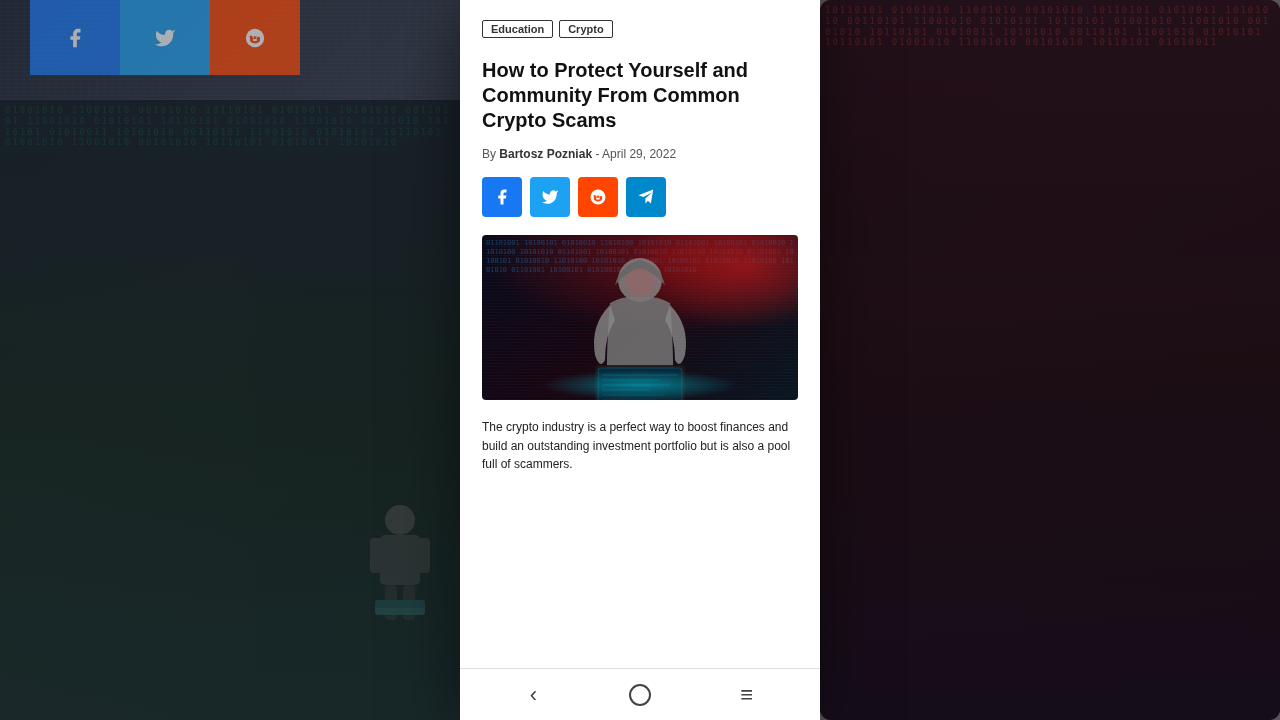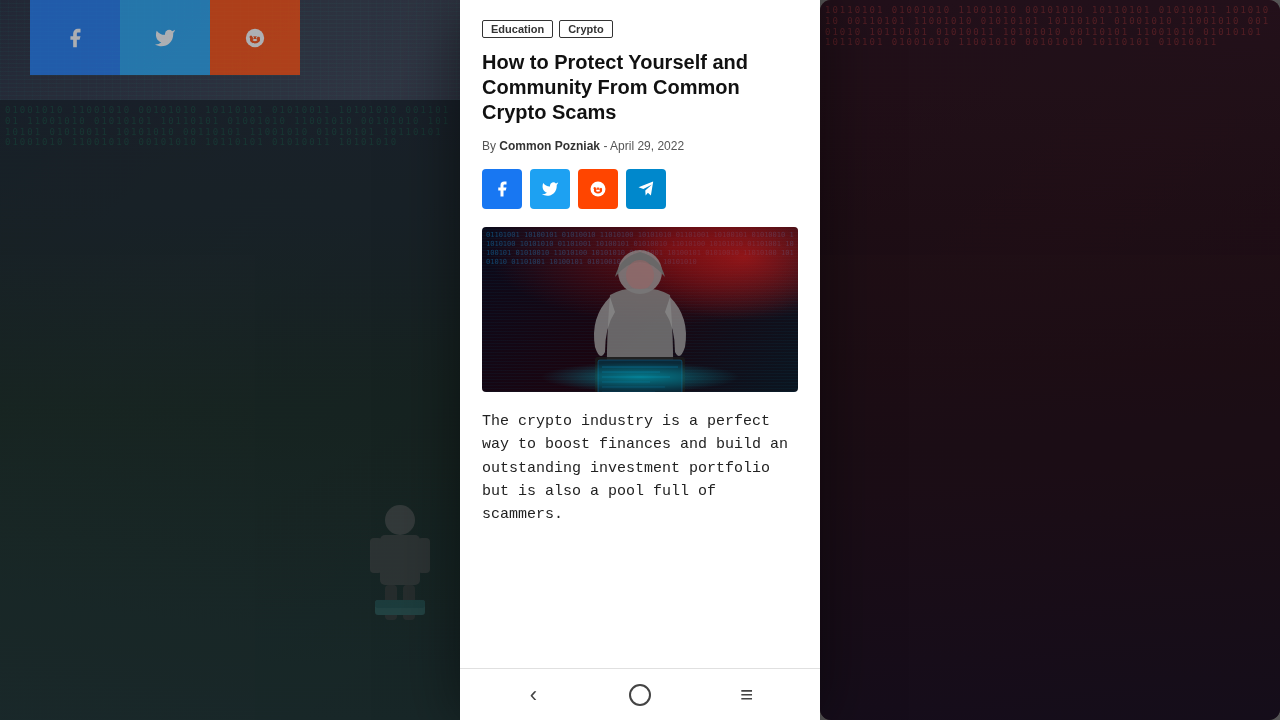--- a/index.html
+++ b/index.html
@@ -100,21 +100,21 @@
 
     .article-content {
       flex: 1;
       overflow: hidden;
       padding: 20px 22px 10px 22px;
     }
 
     .tags-row {
       display: flex;
       gap: 6px;
-      margin-bottom: 12px;
+      margin-bottom: 20px;
     }
 
     .tag {
       padding: 2px 8px;
       font-size: 11px;
       font-family: Arial, sans-serif;
       font-weight: 600;
       border: 1px solid #333;
       color: #333;
       border-radius: 2px;
@@ -197,24 +197,24 @@
       position: absolute;
       top: 0;
       left: 0;
       right: 0;
       height: 60%;
       background: radial-gradient(ellipse at 60% 20%, rgba(180,20,20,0.5) 0%, transparent 70%);
       z-index: 2;
     }
 
     .article-body {
-      font-size: 15px;
+      font-size: 12px;
       line-height: 1.55;
       color: #222;
-      font-family: Liberation Mono, monospace;
+      font-family: Liberation Sans, sans-serif;
     }
 
     
     .nav-bar {
       height: 52px;
       border-top: 1px solid #e0e0e0;
       display: flex;
       align-items: center;
       justify-content: space-around;
       padding: 0 20px;
@@ -301,21 +301,21 @@
 
     <div class="tags-row">
       <span class="tag">Education</span>
       <span class="tag">Crypto</span>
     </div>
 
     <h1 class="article-title">How to Protect Yourself and Community From Common Crypto Scams</h1>
 
     <div class="byline">
       <span>By</span>
-      <span class="byline-author">Common Pozniak</span>
+      <span class="byline-author">Bartosz Pozniak</span>
       <span> - </span>
       <span>April 29, 2022</span>
     </div>
 
     <div class="social-share">
       <button class="share-btn fb">
         <svg width="18" height="18" viewBox="0 0 24 24" fill="white">
             <path d="M18 2h-3a5 5 0 00-5 5v3H7v4h3v8h4v-8h3l1-4h-4V7a1 1 0 011-1h3z"></path>
           </svg>
       </button>

